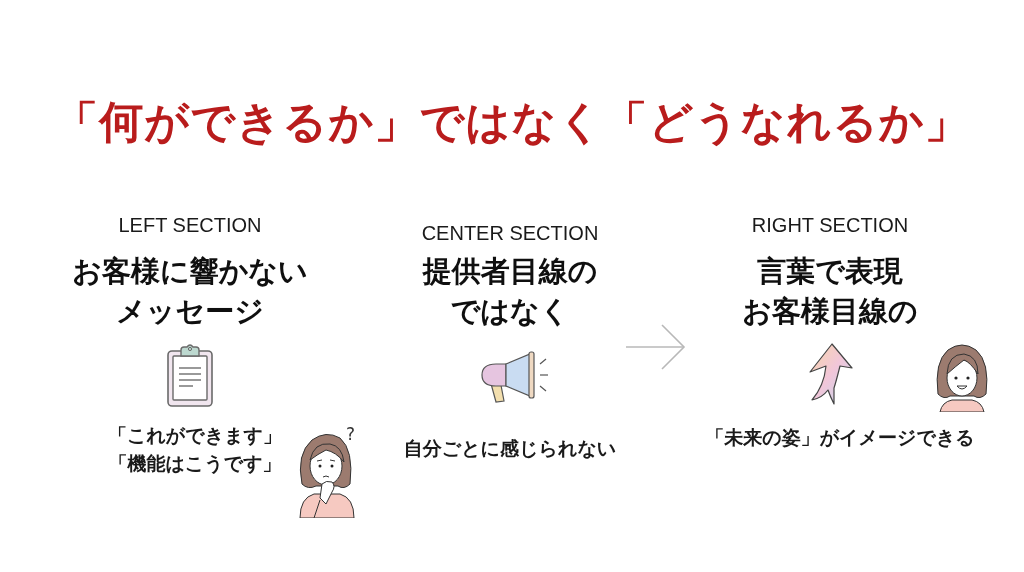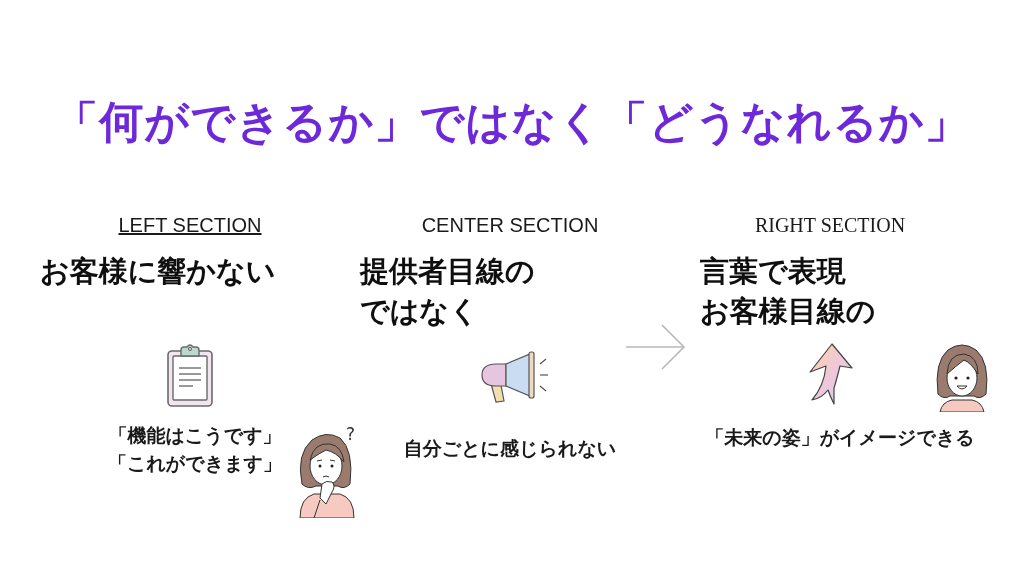--- a/index.html
+++ b/index.html
@@ -18,86 +18,88 @@
     .title {
       position: absolute;
       left: 0;
       top: 92px;
       width: 1024px;
       text-align: center;
       font-size: 44px;
       font-weight: bold;
       letter-spacing: 1px;
       line-height: 60px;
-      color: #6d28d9;
+      color: #b91c1c;
     }
     .section-label {
       position: absolute;
       font-family: "Liberation Sans", "DejaVu Sans", sans-serif;
       font-size: 20px;
       color: #1a1a1a;
       text-align: center;
       top: 213px;
       line-height: 24px;
     }
     .section-heading {
       position: absolute;
+      text-align: center;
       font-size: 29px;
       font-weight: bold;
       line-height: 40px;
       top: 251px;
       color: #0f0f0f;
     }
     .caption {
       position: absolute;
       text-align: center;
       font-size: 19px;
       font-weight: bold;
       line-height: 28px;
       color: #1a1a1a;
     }
     .icon {
       position: absolute;
     }
-    #left-label { left: 90px; width: 200px; text-decoration: underline; }
-    #center-label { left: 410px; width: 200px; }
-    #right-label { left: 730px; width: 200px; font-family: Liberation Serif, serif; }
+    #left-label { left: 90px; width: 200px; }
+    #center-label { left: 410px; width: 200px; margin-top: 8px; }
+    #right-label { left: 730px; width: 200px; }
 
     #left-heading { left: 40px; width: 300px; }
-    #center-heading { left: 360px; width: 260px; }
+    #center-heading { left: 380px; width: 260px; }
     #right-heading { left: 700px; width: 260px; }
 
     #left-caption { left: 90px; width: 210px; top: 421px; }
     #center-caption { left: 380px; width: 260px; top: 435px; font-family: Liberation Serif, serif; }
     #right-caption { left: 680px; width: 320px; top: 423px; }
   </style>
 </head>
 <body>
 
 <div class="title">「何ができるか」ではなく「どうなれるか」</div>
 
 <div class="section-label" id="left-label">LEFT SECTION</div>
 <div class="section-heading" id="left-heading">
   <div>お客様に響かない</div>
+  <div>メッセージ</div>
 </div>
 
 <svg class="icon" style="left:166px; top:344px;" width="48" height="64" viewBox="0 0 48 64">
   <rect x="2" y="7" width="44" height="55" rx="4" fill="#f1e6ef" stroke="#6a6a6a" stroke-width="1.6"></rect>
   <rect x="7" y="12" width="34" height="44" rx="1" fill="#ffffff" stroke="#6a6a6a" stroke-width="1.4"></rect>
   <path d="M15 12 L15 6 Q15 3 18 3 L21 3 Q24 -1 27 3 L30 3 Q33 3 33 6 L33 12 Z" fill="#bcd8cf" stroke="#6a6a6a" stroke-width="1.4"></path>
   <circle cx="24" cy="5" r="1.6" fill="none" stroke="#6a6a6a" stroke-width="1"></circle>
   <line x1="13" y1="24" x2="35" y2="24" stroke="#777" stroke-width="1.5"></line>
   <line x1="13" y1="30" x2="35" y2="30" stroke="#777" stroke-width="1.5"></line>
   <line x1="13" y1="36" x2="35" y2="36" stroke="#777" stroke-width="1.5"></line>
   <line x1="13" y1="42" x2="27" y2="42" stroke="#777" stroke-width="1.5"></line>
 </svg>
 
 <div class="caption" id="left-caption">
+  <div>「これができます」</div>
   <div>「機能はこうです」</div>
-  <div>「これができます」</div>
 </div>
 
 <svg class="icon" style="left:292px; top:424px;" width="72" height="94" viewBox="0 0 72 94">
 
   <path d="M8 94 Q8 74 22 70 L48 70 Q62 74 62 94 Z" fill="#f6c9c1" stroke="#333" stroke-width="1"></path>
 
   <path d="M10 60 Q4 30 20 16 Q34 6 48 14 Q62 26 58 60 Q52 66 46 62 L24 62 Q16 66 10 60 Z" fill="#9c7b6f" stroke="#333" stroke-width="1"></path>
 
   <ellipse cx="34" cy="42" rx="16" ry="19" fill="#ffffff" stroke="#333" stroke-width="1"></ellipse>
 

